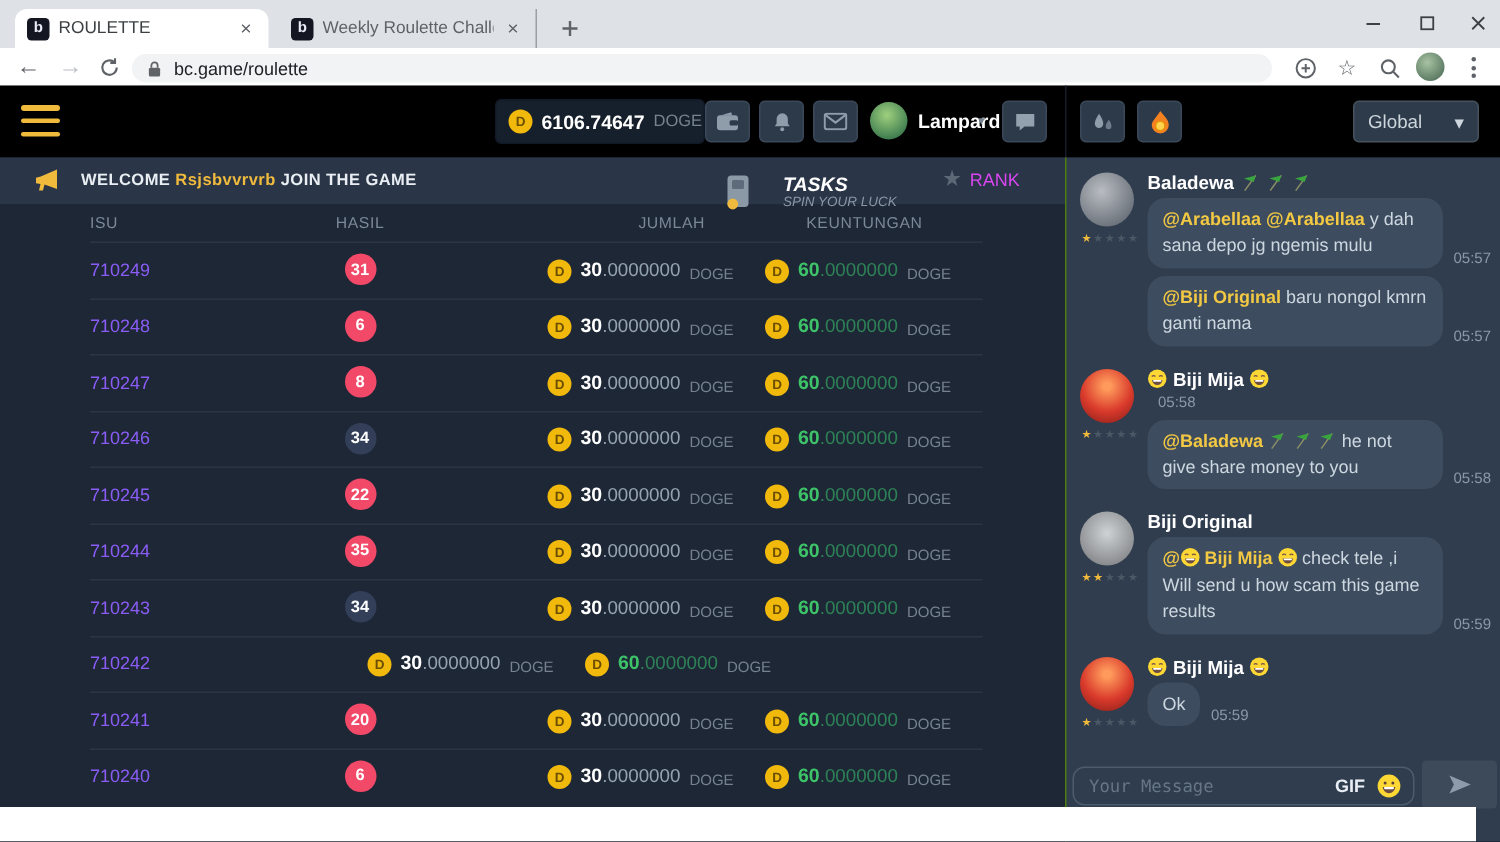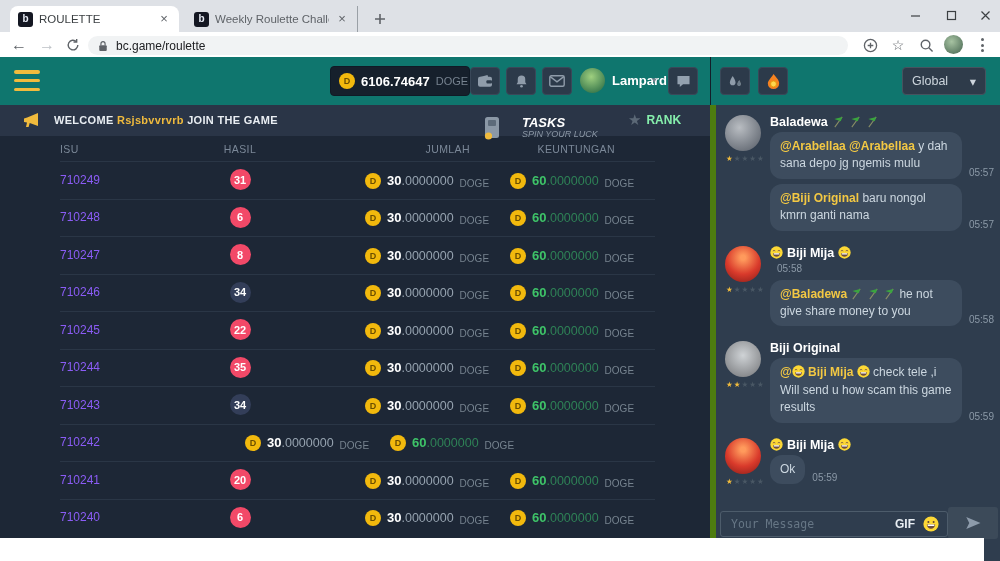--- a/index.html
+++ b/index.html
@@ -29,21 +29,21 @@
   .omnibox{position:absolute;left:88px;top:36px;width:760px;height:19px;border-radius:10px;background:#f1f3f4;
            display:flex;align-items:center;padding:0 10px;box-sizing:border-box}
   .url{font-size:12px;color:#202124;margin-left:8px}
   .tb-ic{position:absolute;top:35px;width:20px;height:20px;display:flex;align-items:center;justify-content:center}
   .i-star{left:888px;color:#5f6368;font-size:14px}.i-star::before{content:"☆"}
   .b-avatar{position:absolute;left:944px;top:35px;width:19px;height:19px;border-radius:50%;
             background:radial-gradient(circle at 40% 35%,#a7c3a2,#5c7a63 75%)}
   .kebab{position:absolute;left:980px;top:36px;width:4px;height:18px;display:flex;flex-direction:column;justify-content:space-between;align-items:center;padding:2px 0;box-sizing:border-box}
   .kebab i{width:3px;height:3px;border-radius:50%;background:#5f6368}
   
-  .sitenav{position:absolute;left:0;top:57px;width:1000px;height:48px;background:#0f766e}
+  .sitenav{position:absolute;left:0;top:57px;width:1000px;height:48px;background:#000000}
   .vdiv{position:absolute;left:710px;top:57px;width:1px;height:48px;background:#141d29}
   .hamburger{position:absolute;left:14px;top:13px;width:26px;height:21px;display:flex;flex-direction:column;justify-content:space-between}
   .hamburger i{height:3.5px;border-radius:2px;background:#f0bb3d}
   .balance{position:absolute;left:330px;top:9px;width:140px;height:30px;background:#16202c;border:1px solid #101a26;
            border-radius:4px;display:flex;align-items:center;padding:0 8px;box-sizing:border-box;gap:6px}
   .coin{width:16px;height:16px;border-radius:50%;background:#f2b90d;color:#6b4e00;flex:none;
         display:flex;align-items:center;justify-content:center;font-size:9px;font-weight:bold}
   .coin::before{content:"D"}
   .bal-amt{color:#fff;font-weight:bold;font-size:13px}
   .bal-cur{color:#76828f;font-size:11px}
@@ -62,21 +62,21 @@
   
   .banner{position:absolute;left:0;top:105px;width:710px;height:31px;background:#2a3547}
   .mega{position:absolute;left:22px;top:6px}
   .welcome{position:absolute;left:54px;top:9px;font-size:11px;font-weight:bold;color:#e9eef3;letter-spacing:.3px}
   .welcome .wn{color:#f0bb3d}
   .tasks{position:absolute;left:480px;top:10px;display:flex;align-items:center;gap:18px}
   .tasks-title{color:#fff;font-size:13px;font-weight:bold;font-style:italic;line-height:13px}
   .tasks-sub{color:#8b97a5;font-size:9px;font-style:italic;line-height:11px}
   .rank{position:absolute;left:628px;top:7px;display:flex;align-items:center;gap:5px}
   .rank-star{color:#5b6876;font-size:15px;line-height:15px}.rank-star::before{content:"★"}
-  .rank-label{color:#86efac;font-size:12px;font-weight:bold}
+  .rank-label{color:#d946ef;font-size:12px;font-weight:normal}
   
   .thead,.trow{display:flex;align-items:center}
   .thead{position:absolute;left:0;top:136px;width:710px;height:25px}
   .thead span{color:#7b8898;font-size:10.5px;letter-spacing:.4px}
   .rows{position:absolute;left:0;top:161px;width:710px}
   .trow{height:37.5px;position:relative}
   .trow::before{content:"";position:absolute;left:60px;right:55px;top:0;height:1px;background:#2a3646}
   .c-id{margin-left:60px;width:120px;color:#8b5cf6;font-size:12px}
   .c-badge{width:120px;display:flex;justify-content:center}
   .badge{min-width:21px;height:21px;border-radius:11px;color:#fff;font-size:11px;font-weight:bold;
@@ -87,40 +87,40 @@
   .amt i{color:#95a2af;font-size:12.5px;font-style:normal}
   .profit .amt b{color:#3ec368}
   .profit .amt i{color:#2e8156}
   .cur{margin-left:auto;color:#76838f;font-size:10px}
   .thead .hcell{display:flex;width:105px;margin-left:65px;justify-content:flex-end}
   .thead .hcell.p{margin-left:40px}
   
   .white-strip{position:absolute;left:0;top:538px;width:984px;height:23px;background:#ffffff;z-index:5}
   
   .chat{position:absolute;left:710px;top:105px;width:290px;height:456px;background:#2f3d4e;box-sizing:border-box;
-        padding:10px 6px 0 8px;border-left:6px solid #4d7c0f}
+        padding:10px 6px 0 8px;border-left:1px solid #4d7c0f}
   .msg{display:flex;gap:8px;margin-bottom:10px}
   .mleft{width:38px;flex:none;display:flex;flex-direction:column;align-items:center;gap:4px}
   .avatar{width:36px;height:36px;border-radius:50%}
   .av-gray{background:radial-gradient(circle at 40% 35%,#b9bdc2,#6d737c 75%)}
   .av-gray2{background:radial-gradient(circle at 50% 40%,#cfd3d6,#85878a 80%)}
   .av-red{background:radial-gradient(circle at 50% 32%,#ff9a5c 8%,#d93a2b 55%,#8e1f1a 95%)}
   .rating{display:flex;gap:1px;width:100%;padding-left:2px;box-sizing:border-box}
   .st{font-size:7.5px;line-height:8px;color:#4a5865}.st::before{content:"★"}
   .st.on{color:#f0bb3d}
   .mbody{flex:1;min-width:0}
   .mname{display:flex;align-items:center;gap:4px;margin-bottom:3px}
   .mname .nm{color:#fff;font-size:12.5px;font-weight:bold}
   .brow{display:flex;margin-bottom:5px}
   .bubble{background:#3d4c5e;border-radius:12px;padding:6px 10px;font-size:12px;line-height:1.45;
           color:#ccd7e0;max-width:200px}
   .mention{color:#f3c843;font-weight:bold}
   .mtime{font-size:10px;color:#8b99a7;margin-left:7px;align-self:flex-end;padding-bottom:1px;white-space:nowrap}
   .emoji-inline{display:inline-block;vertical-align:-2px}
-  .chat-input{position:absolute;left:4px;bottom:24px;width:228px;height:26px;border:1px solid #4d5c6b;border-radius:3px;
+  .chat-input{position:absolute;left:4px;bottom:24px;width:228px;height:26px;border:1px solid #4d5c6b;border-radius:8px;
               display:flex;align-items:center;padding:0 8px;box-sizing:border-box;gap:8px}
   .chat-input input{flex:1;min-width:0;background:transparent;border:none;outline:none;
                     font-family:"DejaVu Sans Mono",monospace;font-size:11.5px;color:#c9d4de}
   .chat-input input::placeholder{color:#667685}
   .gif{color:#e8eef3;font-size:12px;font-weight:bold}
   .send{position:absolute;right:2px;bottom:22px;width:50px;height:32px;background:#3c4a59;border-radius:3px;
         display:flex;align-items:center;justify-content:center}
 </style>
 </head>
 <body>

